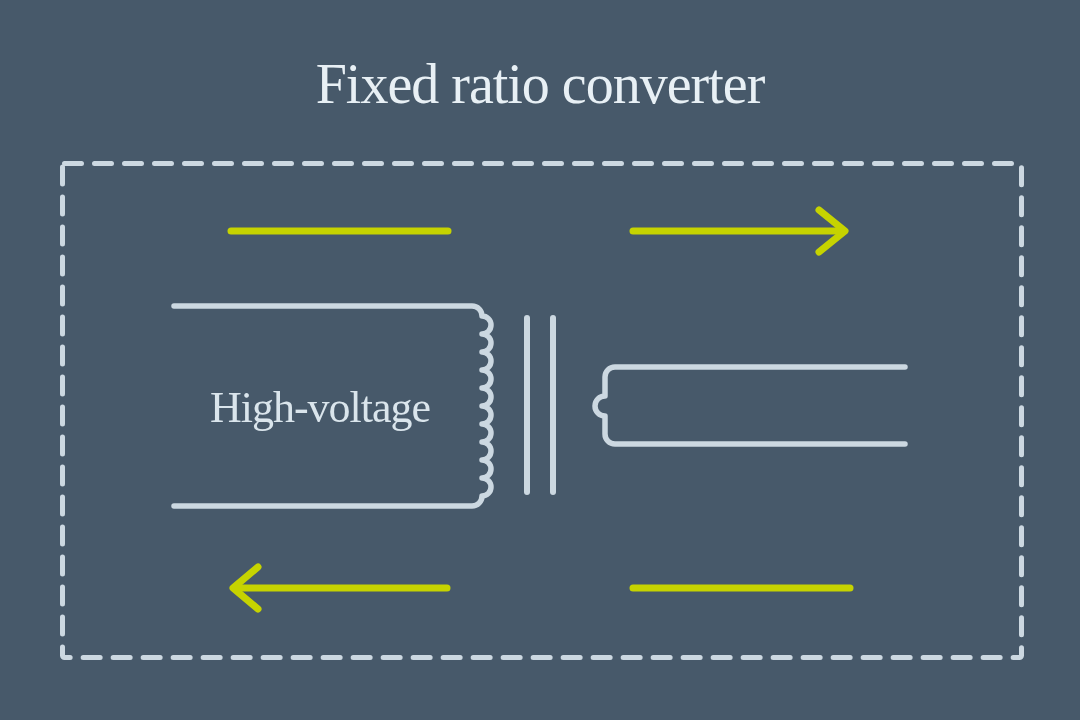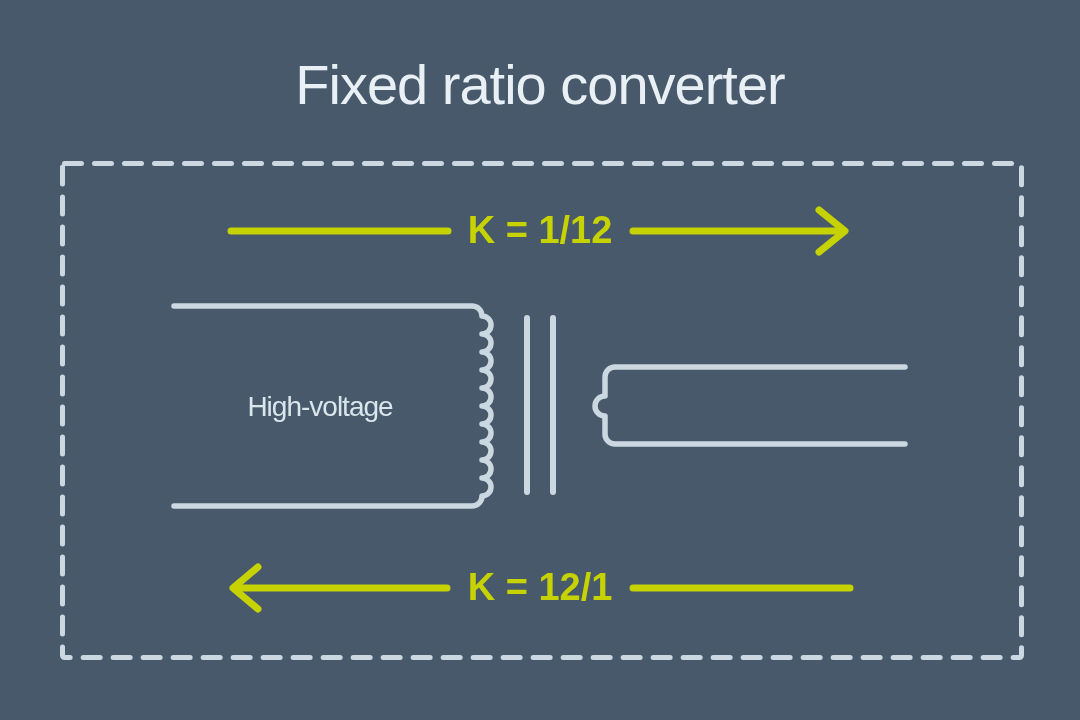--- a/index.html
+++ b/index.html
@@ -5,30 +5,30 @@
   :root{
     --background:#47596a;
     --line:#ccd8e1;
     --text:#e8f0f5;
     --label_text:#dae5ec;
     --accent:#c6d300;
   }
   *{margin:0;padding:0;box-sizing:border-box;}
   html,body{width:1080px;height:720px;overflow:hidden;}
   body{background:var(--background);font-family:"Liberation Sans", sans-serif;}
-  .canvas{position:relative;width:1080px;height:720px;background:var(--background);}
+  .canvas{position:relative;width:1080px;height:720px;background:var(--background);font-family:Liberation Serif, serif;}
   .title{
     position:absolute;top:52px;left:0;width:1080px;
     text-align:center;color:var(--text);
     font-size:56px;font-weight:300;letter-spacing:-1px;
   }
   .diagram-svg{position:absolute;left:0;top:0;width:1080px;height:720px;}
   .winding-label{
     position:absolute;transform:translate(-50%,-50%);
-    color:var(--label_text);font-size:28px;font-weight:300;
+    color:var(--label_text);font-size:44px;font-weight:300;
     letter-spacing:-1px;white-space:nowrap;
   }
   .hv-label{left:320px;top:407px;}
   .lv-label{left:754px;top:406px;}
   .ratio-label{
     position:absolute;transform:translate(-50%,-50%);
     color:var(--accent);font-size:38px;font-weight:700;
     letter-spacing:0;white-space:nowrap;
   }
   .ratio-top{left:540px;top:230px;}
@@ -74,17 +74,15 @@
     <g>
       <polyline points="258,567 233,588 258,609" class="stroke-accent"></polyline>
       <line x1="238" y1="588" x2="447" y2="588" class="stroke-accent"></line>
       <line x1="633" y1="588" x2="850" y2="588" class="stroke-accent"></line>
     </g>
   </svg>
 
   <div class="winding-label hv-label">High-voltage</div>
 
 
-  <div class="ratio-label ratio-top">K = 1/12</div>
 
-  <div class="ratio-label ratio-bottom">K = 12/1</div>
 
 </div>
 
 </body></html>

